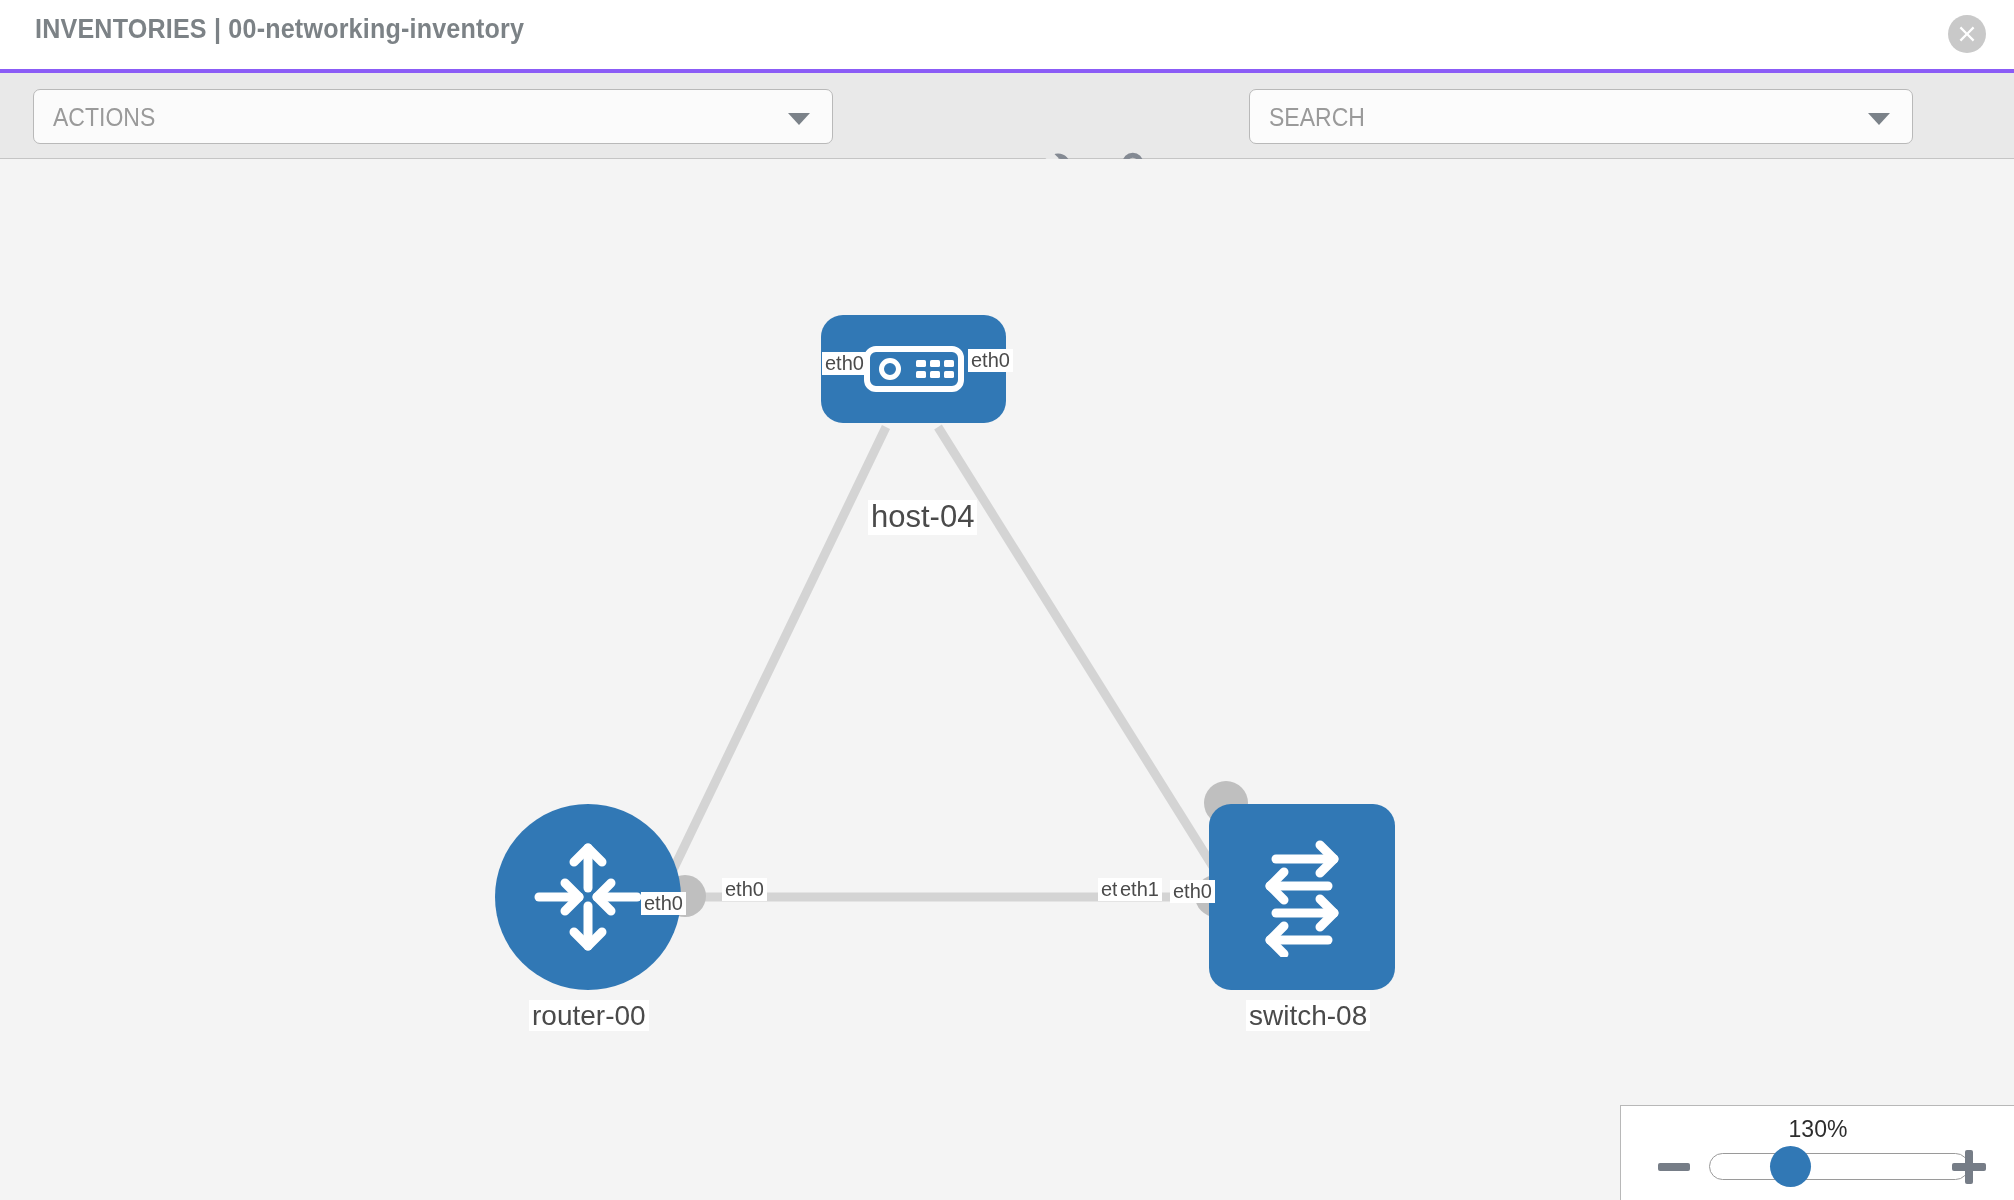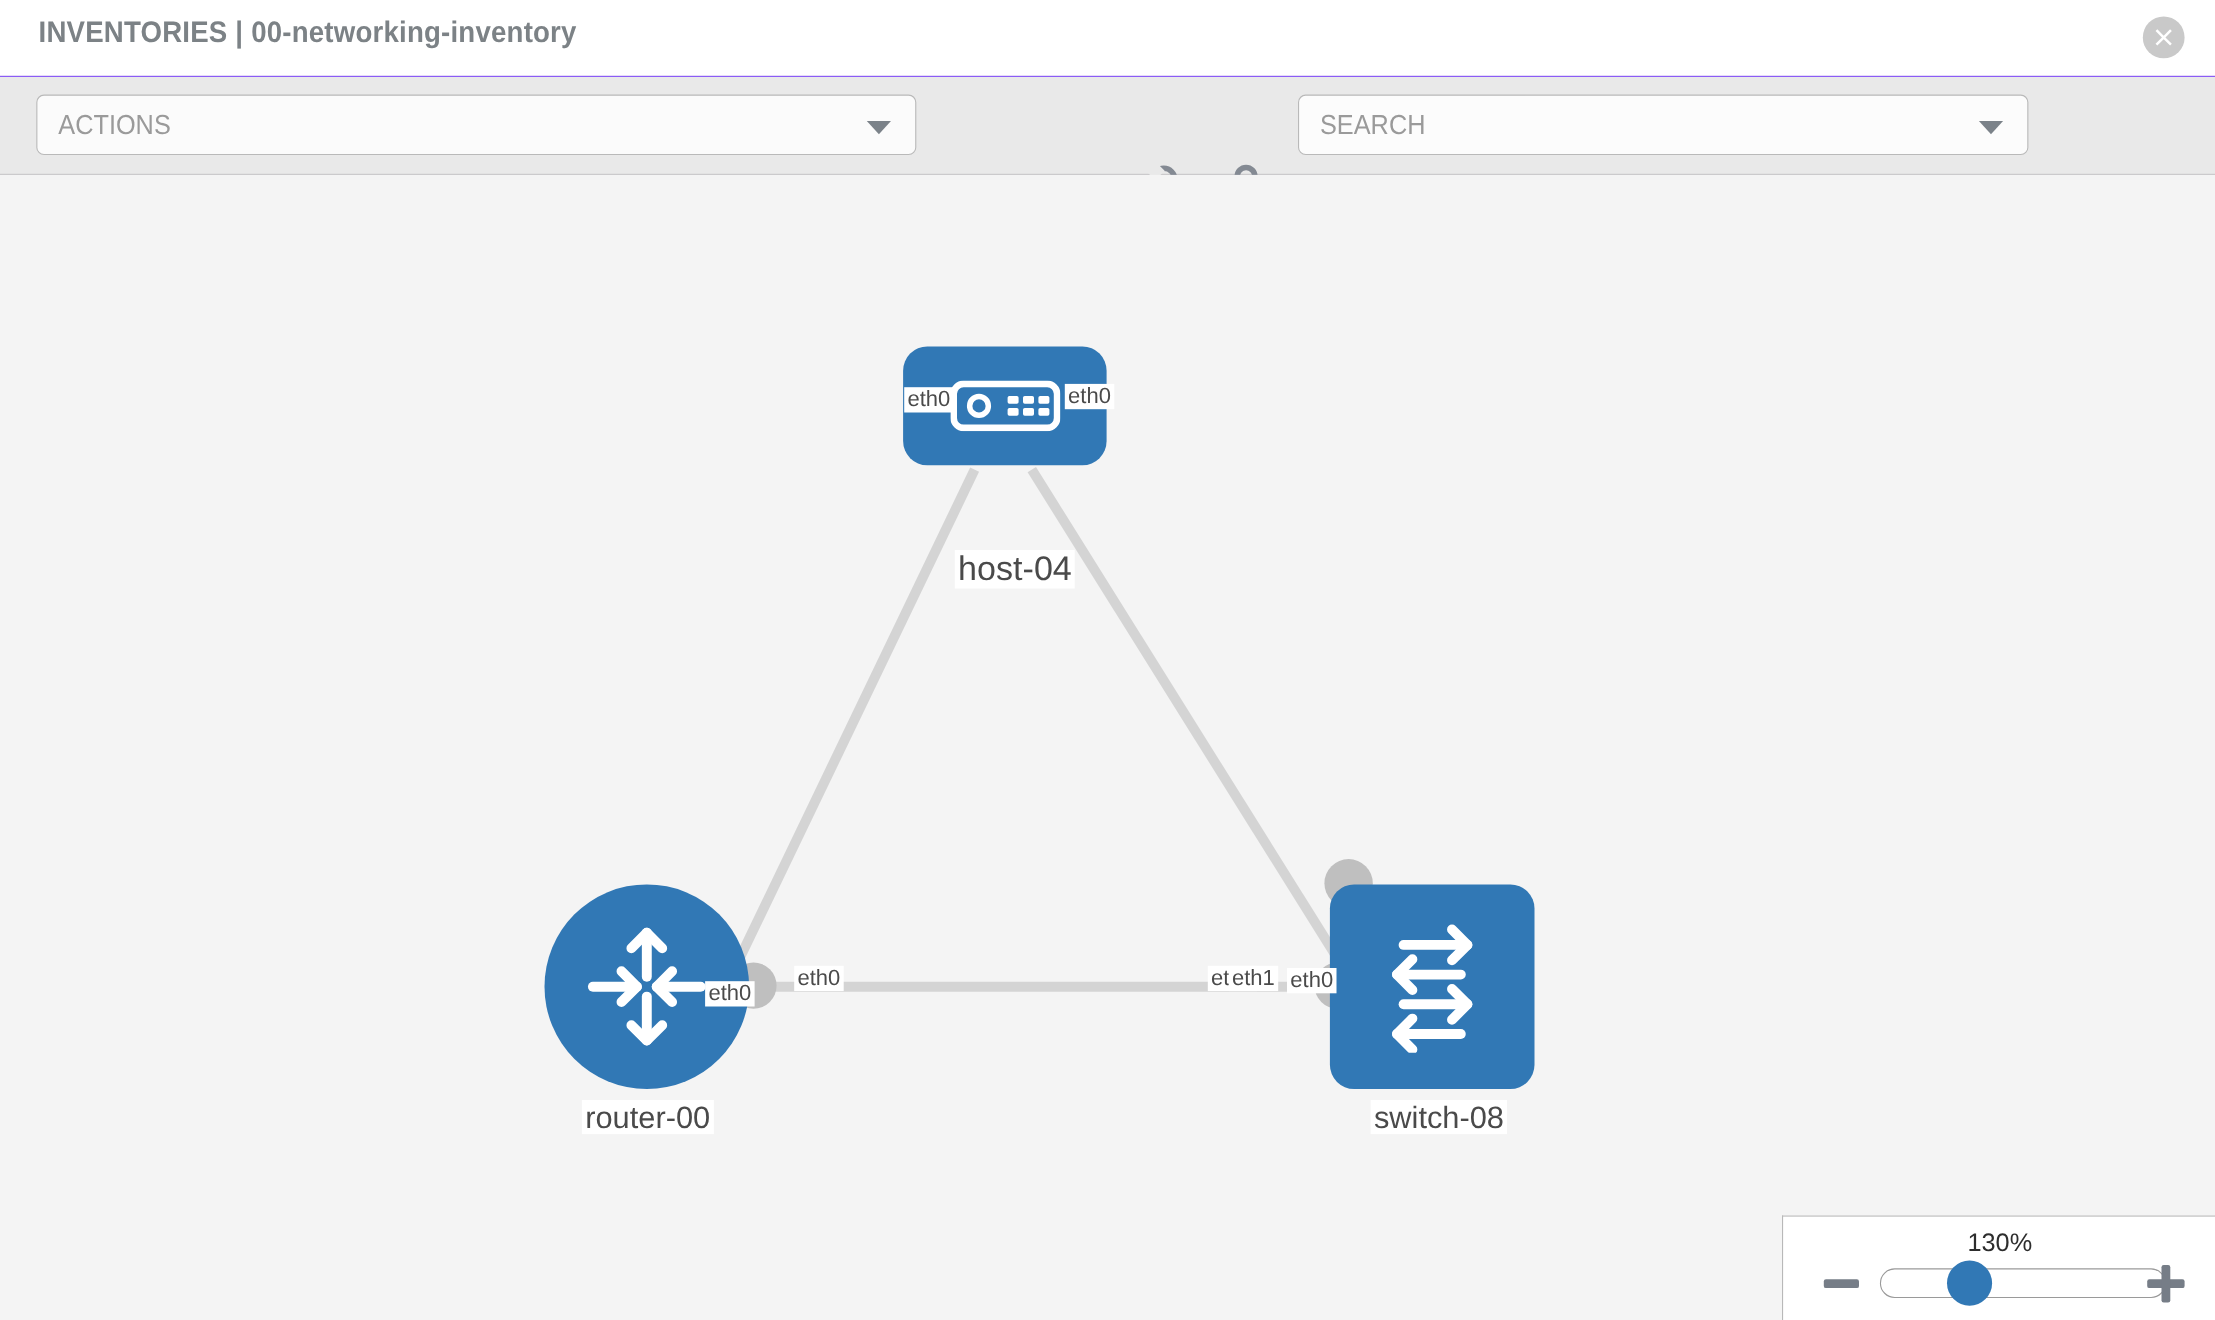--- a/index.html
+++ b/index.html
@@ -25,42 +25,42 @@
   .close-btn{
     position:absolute;right:28px;top:15px;width:38px;height:38px;border-radius:50%;
     background:#c9c9c9;cursor:pointer;
   }
   .close-btn svg{position:absolute;left:9px;top:9px;}
 
   
   .toolbar{
     position:absolute;left:0;top:69px;width:2014px;height:90px;
     background:#e9e9e9;box-sizing:border-box;
-    border-top:1px solid #8b5cf6;border-bottom:1px solid #c5c5c5;
+    border-top:4px solid #8b5cf6;border-bottom:1px solid #c5c5c5;
   }
   .actions-select{
     position:absolute;left:33px;top:16px;width:800px;height:55px;
     background:#fbfbfb;border:1px solid #b9b9b9;border-radius:7px;
     box-sizing:border-box;cursor:pointer;
   }
   .actions-select .label{
     position:absolute;left:19px;top:13px;font-size:25px;color:#9a9a9a;
     transform:scaleX(.92);transform-origin:left center;
   }
   .caret{
     position:absolute;right:22px;top:23px;
     width:0;height:0;border-left:11px solid transparent;border-right:11px solid transparent;
     border-top:12px solid #7b8289;
   }
   .icon-btn{position:absolute;top:0;width:46px;height:46px;cursor:pointer;}
   .icon-wrench{left:0;}
   .icon-key{left:62px;}
 
   .search-box{
-    position:absolute;left:1180px;top:16px;width:664px;height:55px;
+    position:absolute;left:1249px;top:16px;width:664px;height:55px;
     background:#fcfcfc;border:1px solid #b9b9b9;border-radius:7px;
     box-sizing:border-box;cursor:text;
   }
   .search-box .label{
     position:absolute;left:19px;top:13px;font-size:25px;color:#9a9a9a;
     transform:scaleX(.92);transform-origin:left center;
   }
 
   
   .canvas{

